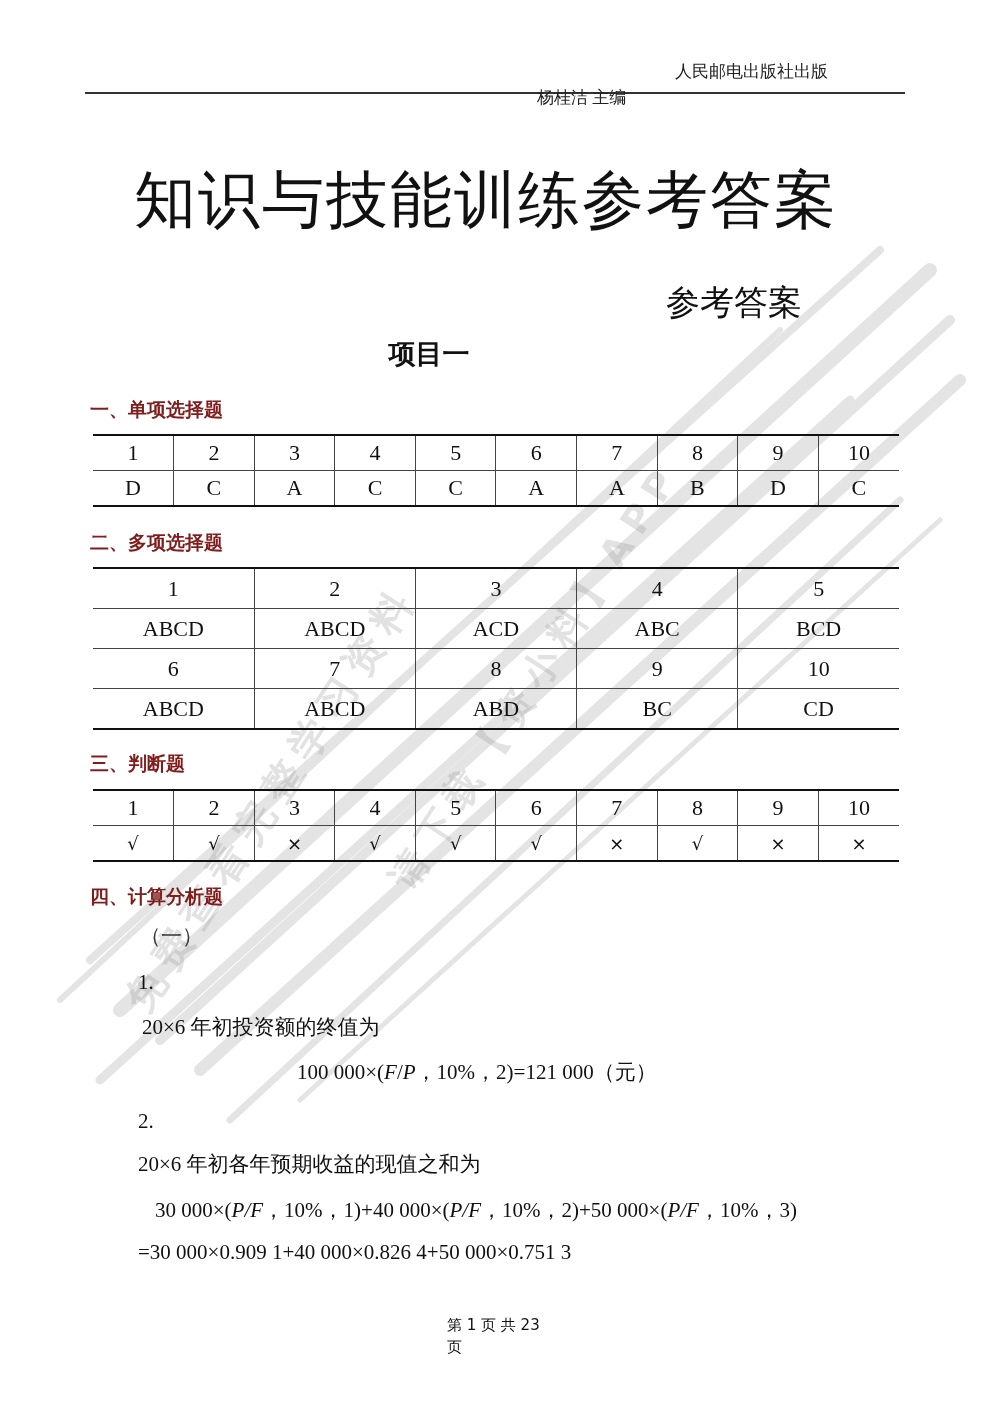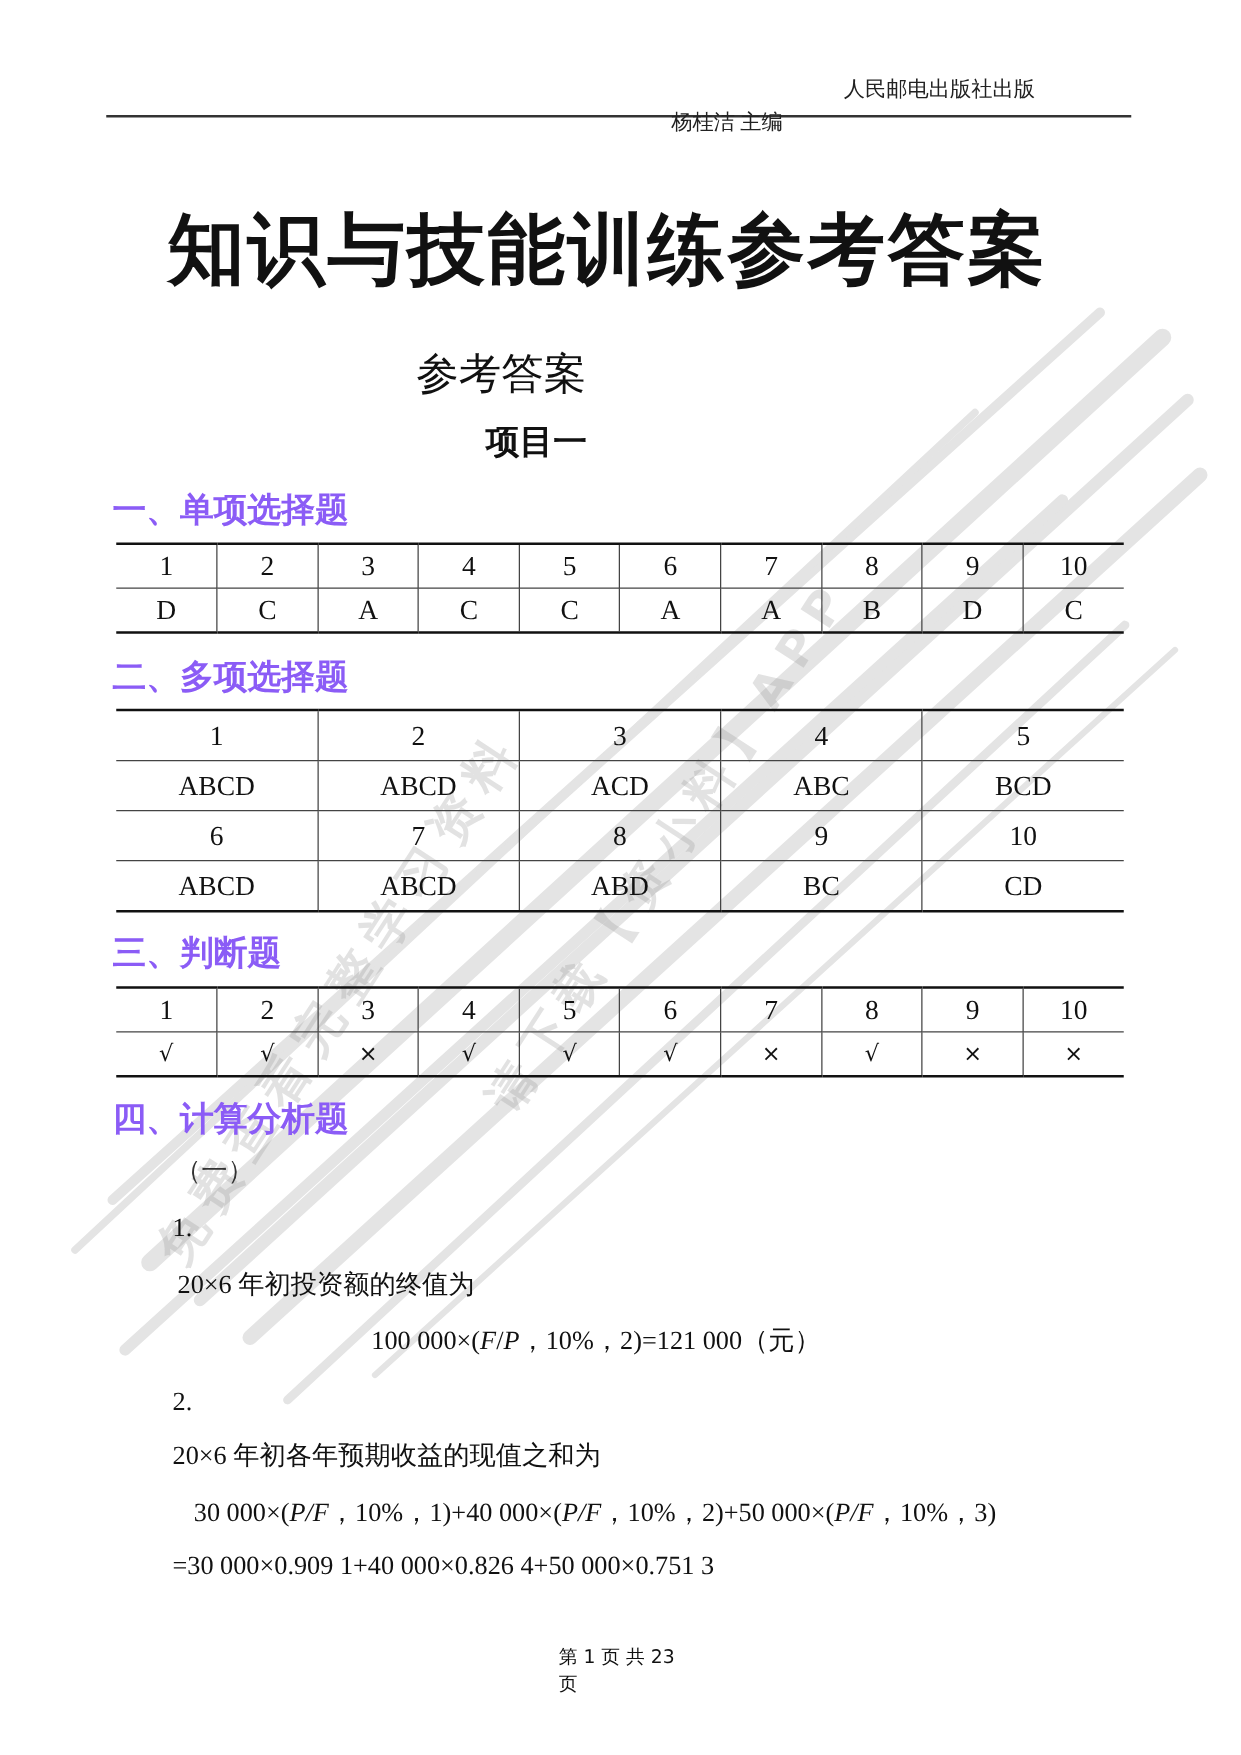--- a/index.html
+++ b/index.html
@@ -25,34 +25,34 @@
       border-bottom: 2px solid #333; z-index: 1;
       font-size: 17px; color: #222;
     }
     .page-header .hdr { position: absolute; top: 4px; }
     .hdr-book { left: 80px; }
     .hdr-editor { left: 452px; margin-top: 26px; }
     .hdr-publisher { left: 590px; }
 
     .main-title {
       position: absolute; left: 0; width: 972px; top: 160px; text-align: center;
-      font-family: "DejaVu Sans", sans-serif; font-size: 62px; font-weight: bold;
+      font-family: "DejaVu Sans", sans-serif; font-size: 62px; font-weight: normal;
       letter-spacing: 2px; z-index: 1; margin: 0; line-height: 80px;
     }
     .sub-title {
-      position: absolute; left: 0; width: 802px; top: 280px; text-align: center;
-      font-family: Liberation Mono, monospace; font-size: 34px; z-index: 1; line-height: 44px;
+      position: absolute; left: 0; width: 802px; top: 280px; text-align: right;
+      font-family: Liberation Sans, sans-serif; font-size: 34px; z-index: 1; line-height: 44px;
     }
     .project-title {
       position: absolute; left: 0; width: 858px; top: 336px; text-align: center;
       font-family: "DejaVu Sans", sans-serif; font-size: 27px; font-weight: bold; z-index: 1; line-height: 36px;
     }
     .section-heading {
       position: absolute; left: 90px; font-family: "DejaVu Sans", sans-serif;
-      font-size: 27px; font-weight: bold; z-index: 1; line-height: 28px; color: #8b5cf6;
+      font-size: 19px; font-weight: bold; z-index: 1; line-height: 28px; color: #7f1d1d;
     }
     .sh1 { top: 395px; }
     .sh2 { top: 528px; }
     .sh3 { top: 749px; }
     .sh4 { top: 882px; }
 
     table.ans {
       position: absolute; left: 93px; width: 806px; border-collapse: collapse; z-index: 1;
       table-layout: fixed; background: transparent;
     }

